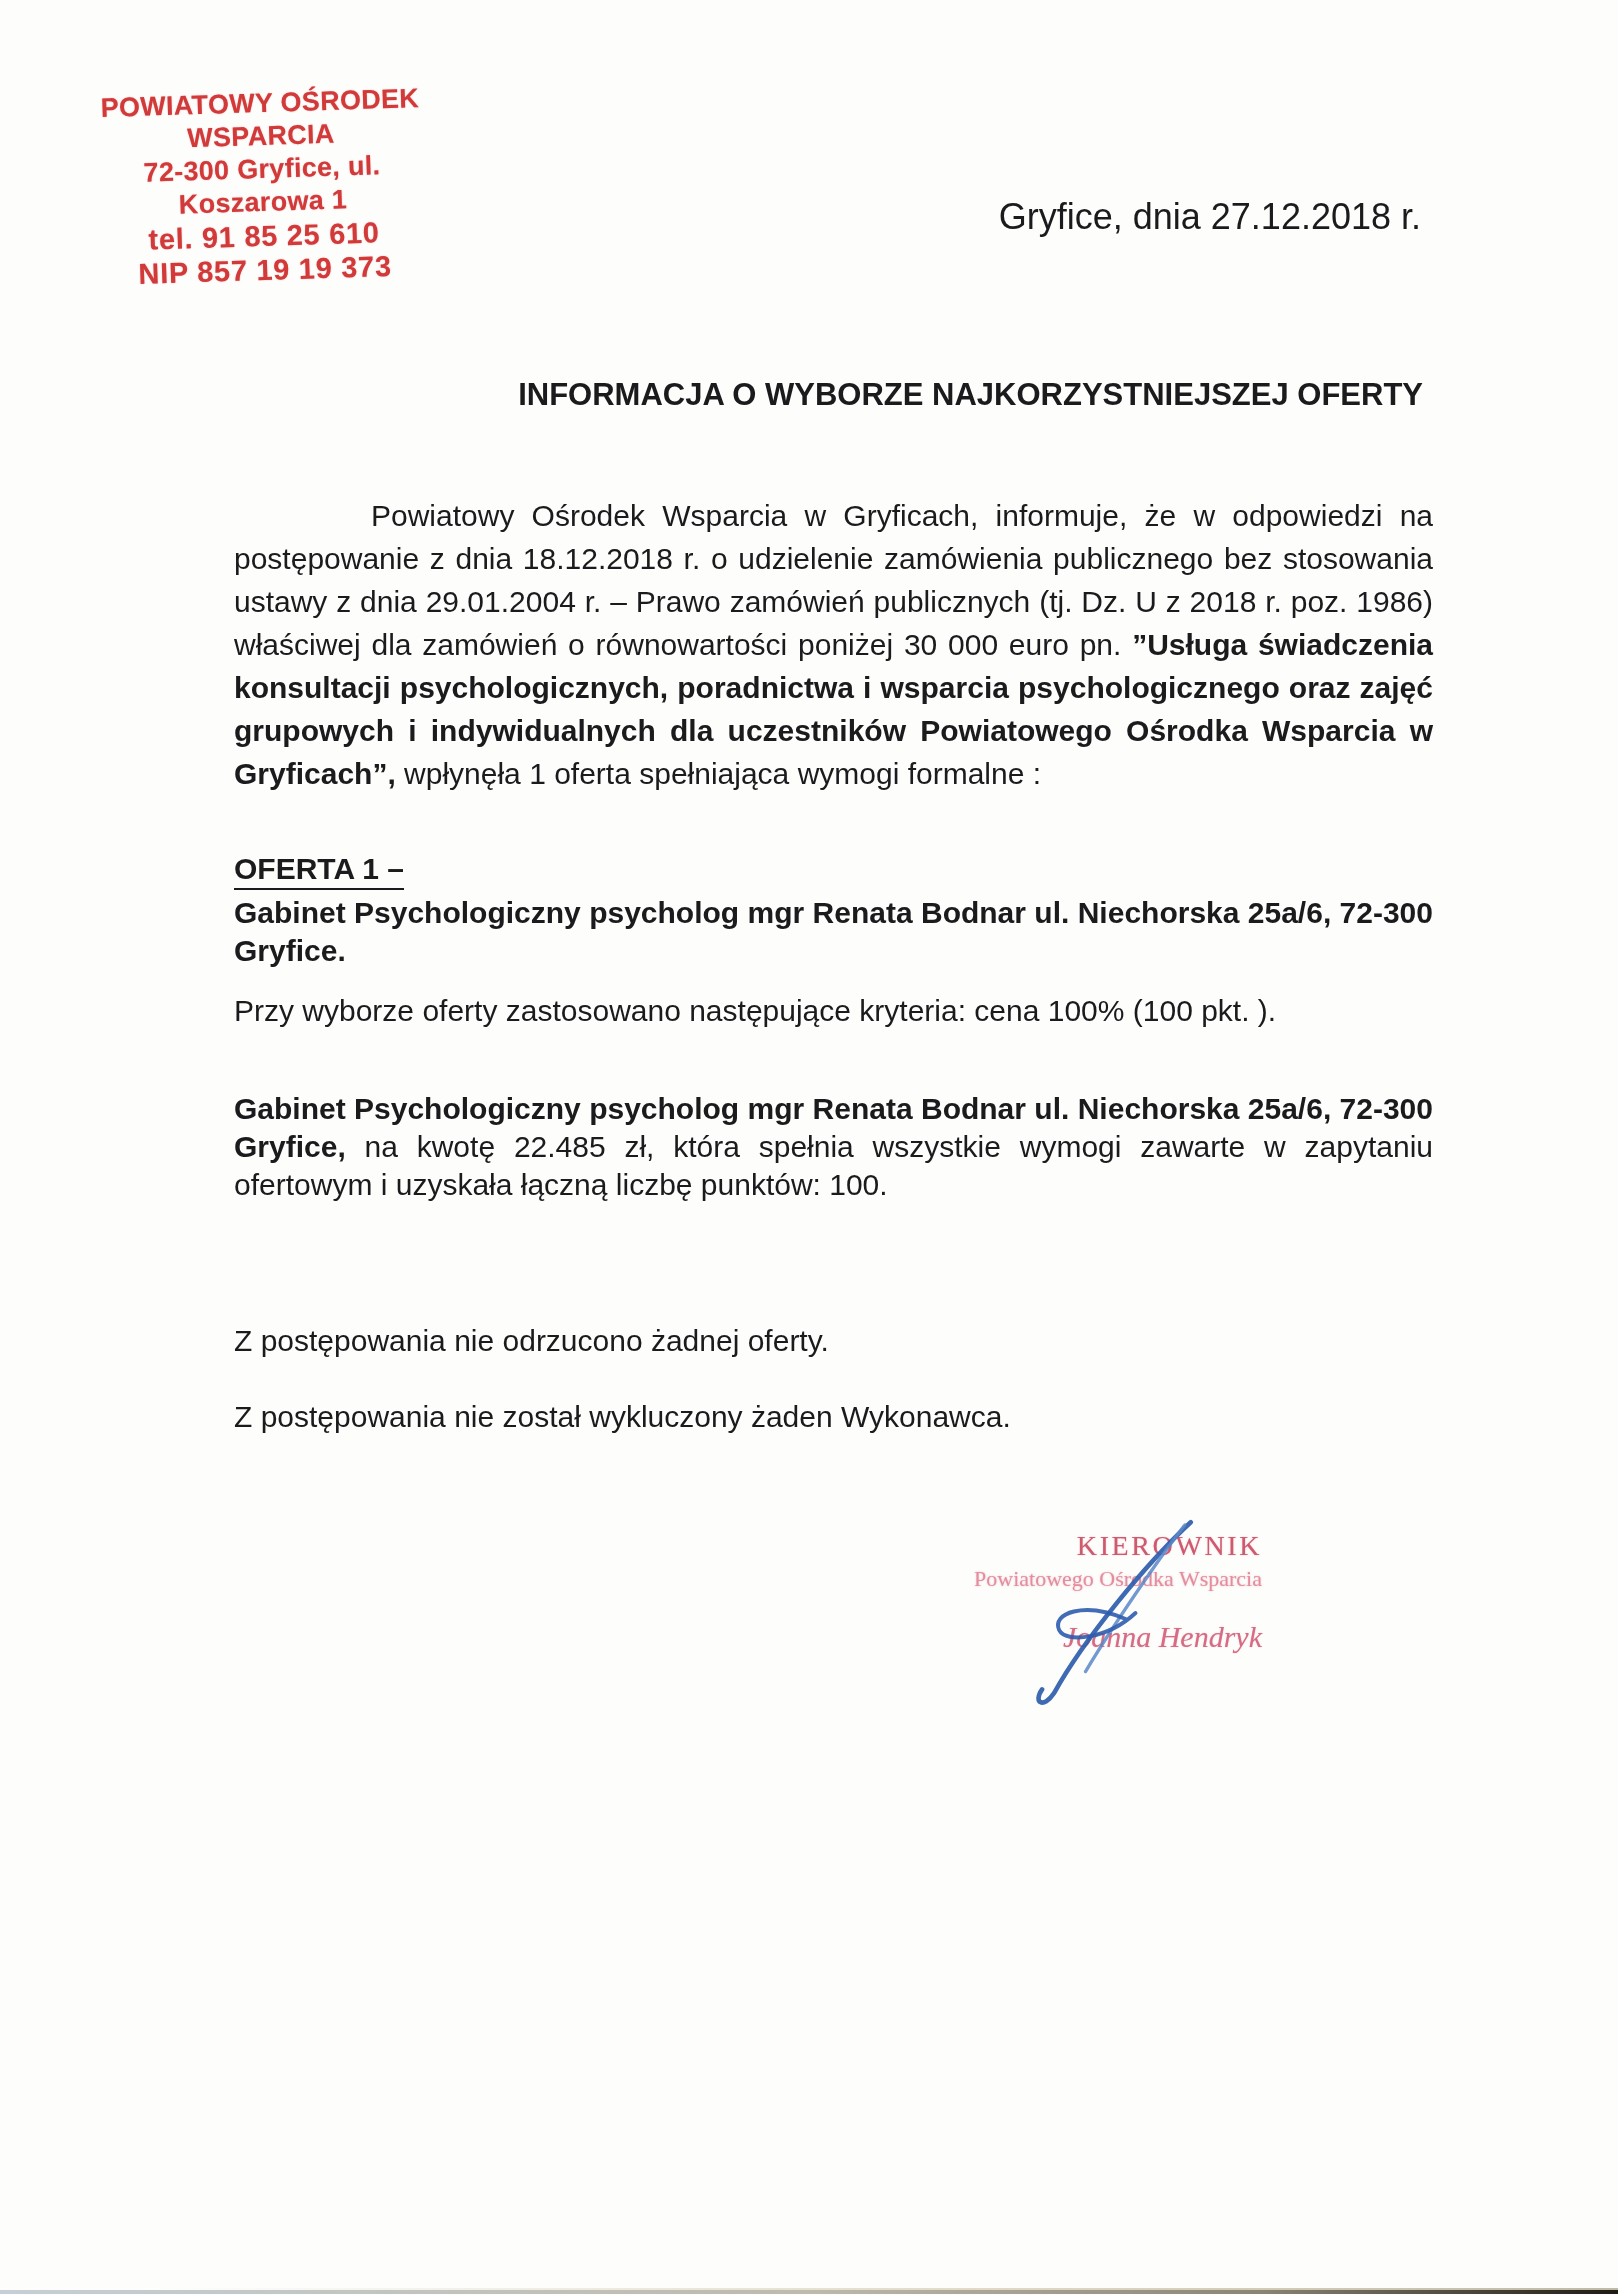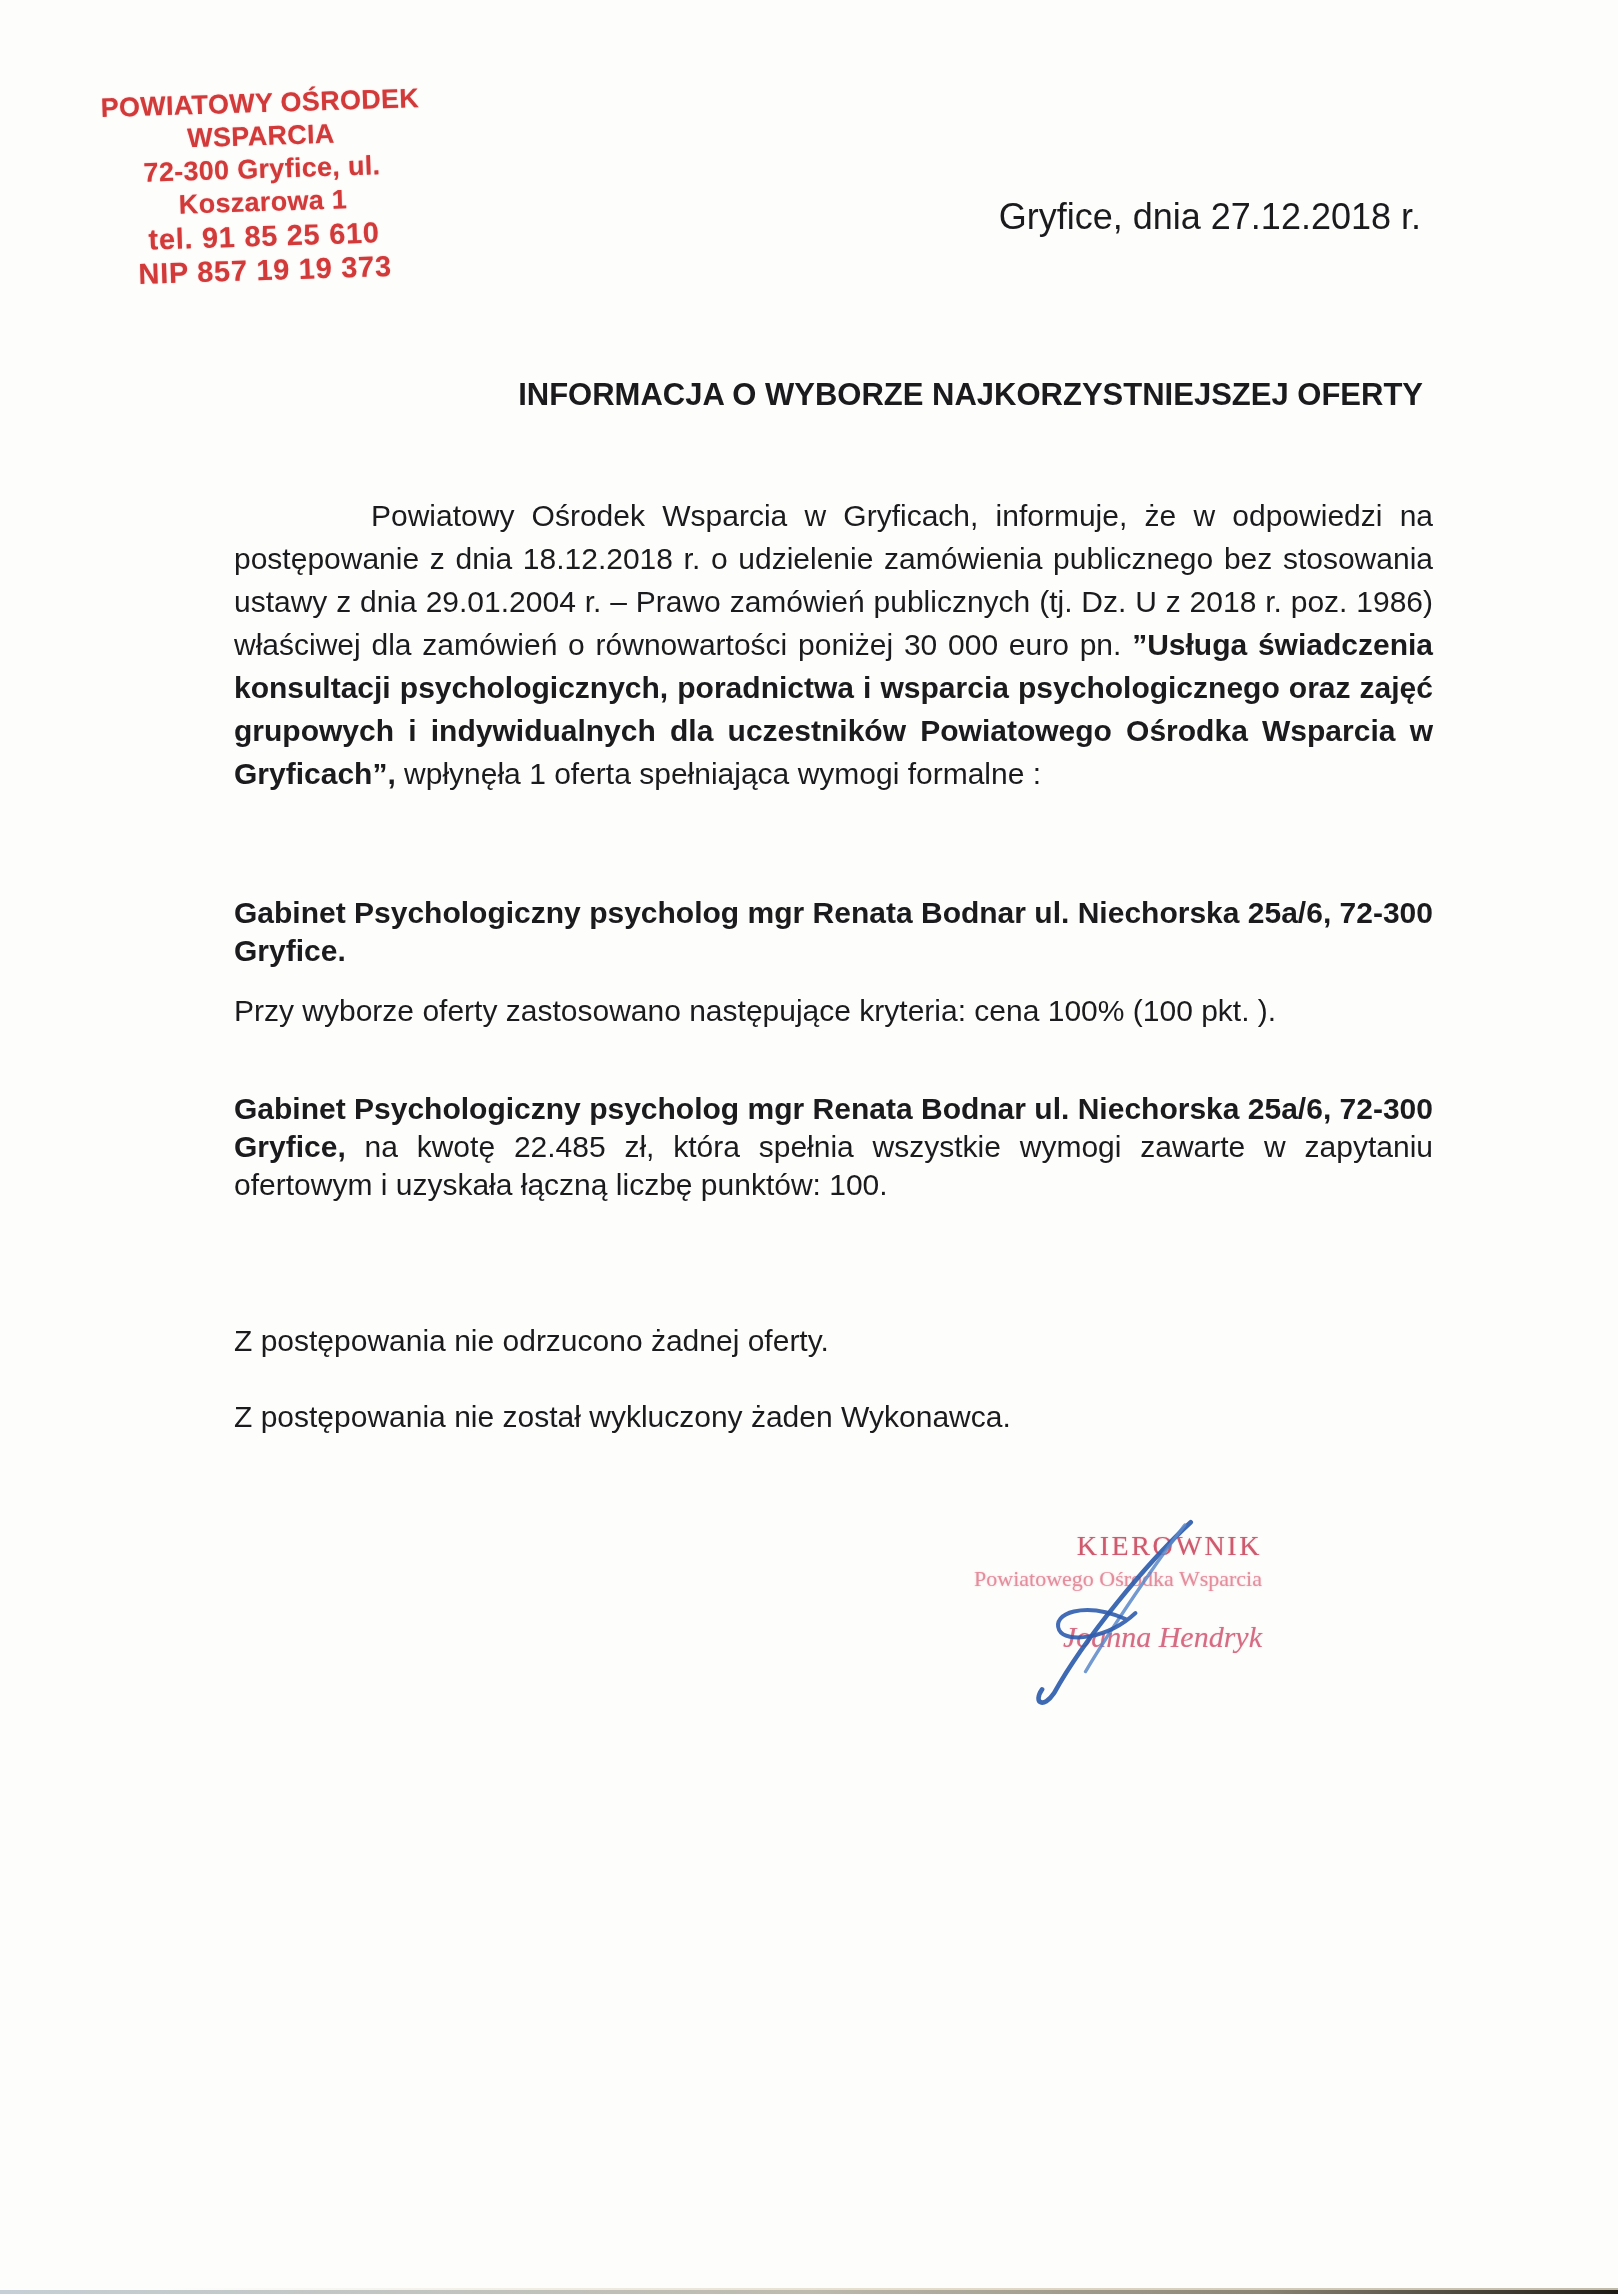--- a/index.html
+++ b/index.html
@@ -84,20 +84,23 @@
     <div class="s3">tel. 91 85 25 610</div>
     <div class="s4">NIP 857 19 19 373</div>
   </div>
 
   <div class="date">Gryfice, dnia 27.12.2018 r.</div>
 
   <h1 class="title">INFORMACJA O WYBORZE NAJKORZYSTNIEJSZEJ OFERTY</h1>
 
   <p class="col intro"><span>Powiatowy Ośrodek Wsparcia w Gryficach, informuje, że w odpowiedzi na postępowanie z dnia 18.12.2018 r. o udzielenie zamówienia publicznego bez stosowania ustawy z dnia 29.01.2004 r. – Prawo zamówień publicznych (tj. Dz. U z 2018 r. poz. 1986) właściwej dla zamówień o równowartości poniżej 30 000 euro pn. </span><strong>”Usługa świadczenia konsultacji psychologicznych, poradnictwa i wsparcia psychologicznego oraz zajęć grupowych i indywidualnych dla uczestników Powiatowego Ośrodka Wsparcia w Gryficach”,</strong><span> wpłynęła 1 oferta spełniająca wymogi formalne :</span></p>
 
+  <div class="col offer-heading">
+    <span class="u">OFERTA 1 –</span>
+  </div>
   <p class="col offer-body">Gabinet Psychologiczny psycholog mgr Renata Bodnar ul. Niechorska 25a/6, 72-300 Gryfice.</p>
 
   <p class="col criteria">Przy wyborze oferty zastosowano następujące kryteria: cena 100% (100 pkt. ).</p>
 
   <p class="col selection"><br><strong>Gabinet Psychologiczny psycholog mgr Renata Bodnar ul. Niechorska 25a/6, 72-300 Gryfice,</strong><span> na kwotę 22.485 zł,  która spełnia wszystkie wymogi zawarte w zapytaniu ofertowym i uzyskała łączną liczbę punktów: 100.</span></p>
 
   <p class="col note2">Z postępowania nie został wykluczony żaden Wykonawca.</p>
   <p class="col note1">Z postępowania nie odrzucono żadnej oferty.</p>
 
   <div class="sig">

